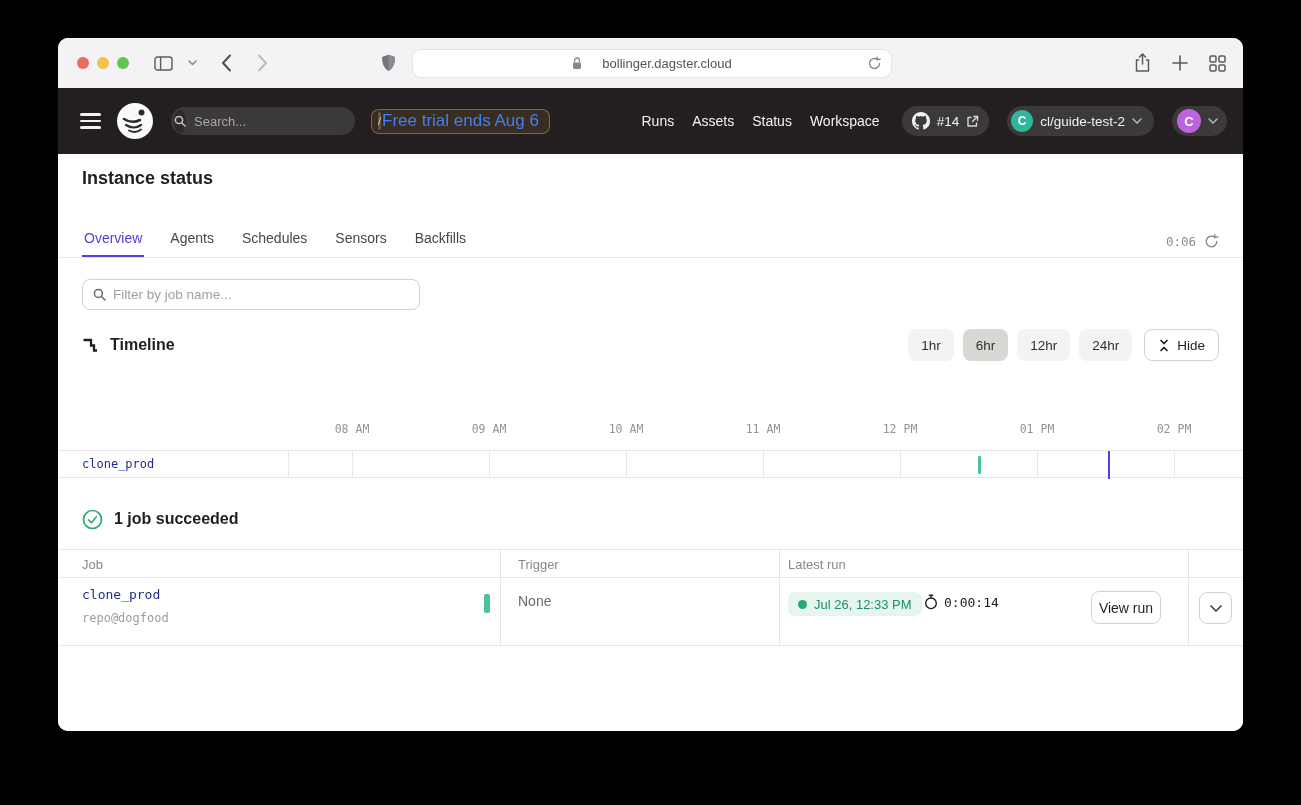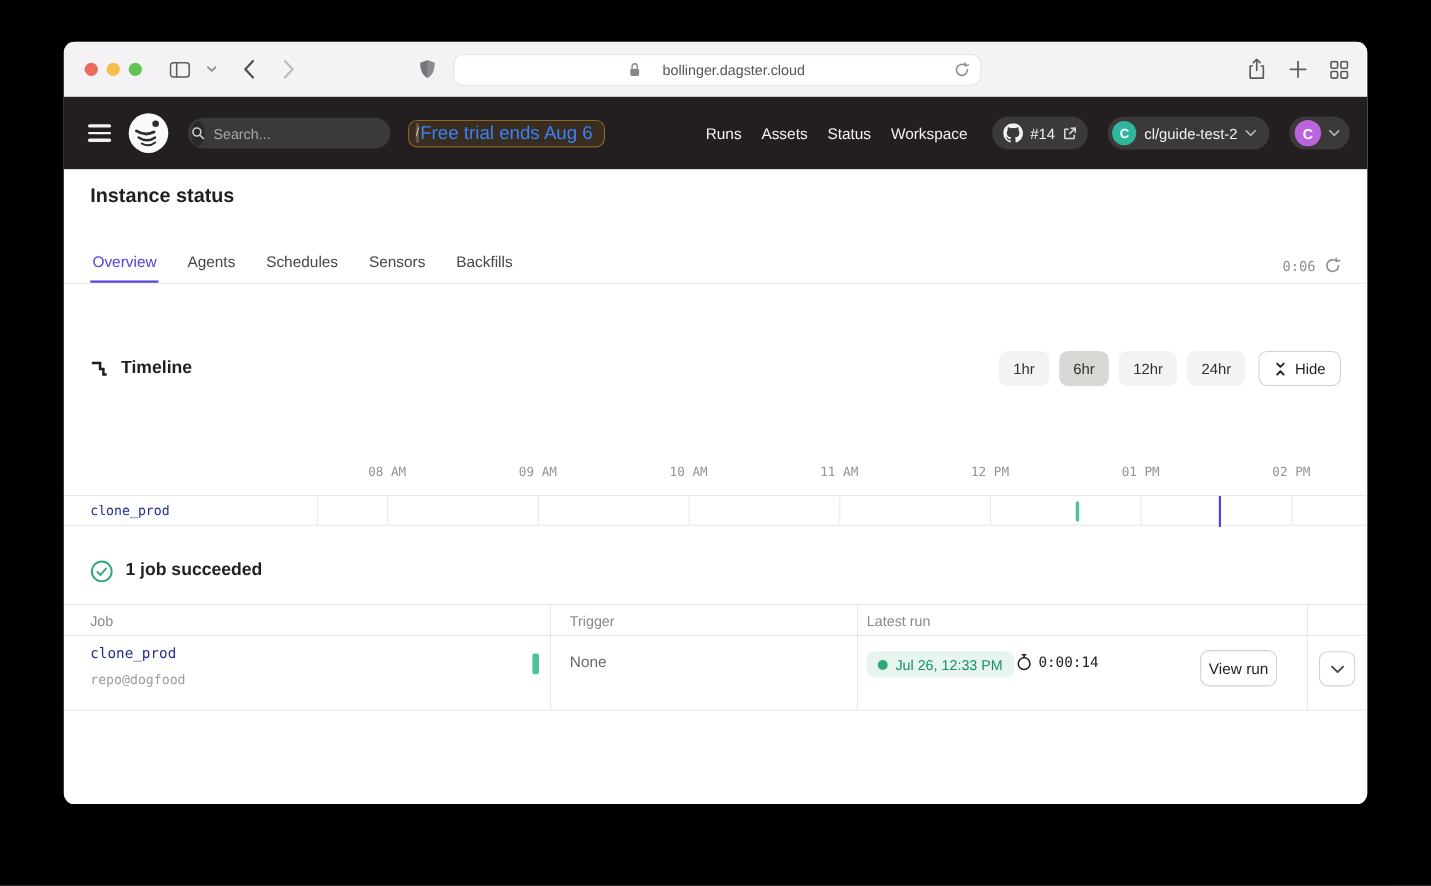--- a/index.html
+++ b/index.html
@@ -55,21 +55,21 @@
               display:flex; align-items:flex-end; padding:0 24px; }
   .tab { font-size:14px; font-weight:500; color:#4a4644; padding:0 2px 11px 2px; margin-right:24px; cursor:pointer; }
   .tab.active { color:#4f43dd; border-bottom:2px solid #4f43dd; padding-bottom:9px; }
   .refresh-group { margin-left:auto; display:flex; align-items:center; gap:8px; padding-bottom:8px; color:#8f8d90; }
   .refresh-count { font-family:"DejaVu Sans Mono", monospace; font-size:12.5px; }
   .filter-input { position:absolute; left:24px; top:125px; width:338px; height:31px; border:1px solid #d4d2cf;
                   border-radius:8px; display:flex; align-items:center; padding:0 10px; gap:7px; }
   .filter-input input { flex:1; border:none; outline:none; font-size:13.5px; color:#211e1f; font-family:"Liberation Sans",sans-serif; }
   .filter-input input::placeholder { color:#a3a19e; }
 
-  .tl-header { position:absolute; left:0; top:164px; width:100%; height:34px; display:flex; align-items:center; padding:0 24px;justify-content:flex-end; }
+  .tl-header { position:absolute; left:0; top:174px; width:100%; height:34px; display:flex; align-items:center; padding:0 24px;justify-content:flex-end; }
   .tl-title { font-size:16px; font-weight:600; color:#211e1f; margin-left:12px; }
   .tl-buttons { margin-left:auto; display:flex; align-items:center; gap:9px; }
   .range-btn { height:32px; padding:0 13px; border-radius:8px; background:#f4f3f1; color:#33302e; font-size:13.5px;
                display:flex; align-items:center; border:none; cursor:pointer; font-family:"Liberation Sans",sans-serif; }
   .range-btn.selected { background:#d9d7d4; }
   .hide-btn { height:32px; margin-left:3px; padding:0 13px; border-radius:8px; background:#fff; border:1px solid #d4d2cf;
               color:#211e1f; font-size:13.5px; display:flex; align-items:center; gap:7px; cursor:pointer; font-family:Liberation Sans, sans-serif; }
 
   .axis { position:absolute; left:0; top:268px; width:100%; height:16px; }
   .axis-tick { position:absolute; transform:translateX(-50%); font-family:"DejaVu Sans Mono", monospace;
@@ -270,20 +270,29 @@
           <span class="refresh-count">0:06</span>
           <span>
             <svg width="15" height="15" viewBox="0 0 15 15" fill="none" stroke="#8f8d90" stroke-width="1.5" stroke-linecap="round">
               <path d="M12.8 7.5 a5.3 5.3 0 1 1 -1.9 -4.1"></path>
                 <polyline points="10.6,0.8 11.3,3.5 14,2.9" stroke-width="1.4"></polyline>
             </svg>
           </span>
         </div>
       </div>
 
+      <div class="filter-input">
+        <span>
+          <svg width="13" height="13" viewBox="0 0 13 13" fill="none" stroke="#6b6966" stroke-width="1.5" stroke-linecap="round">
+              <circle cx="5.4" cy="5.4" r="4"></circle>
+              <line x1="8.7" y1="8.7" x2="12" y2="12"></line>
+            </svg>
+        </span>
+        <input placeholder="Filter by job name..." style="">
+      </div>
 
       <div class="tl-header">
         <span>
           <svg width="16" height="16" viewBox="0 0 16 16" fill="none" stroke="#211e1f" stroke-width="2.3">
               <path d="M1.5 3 H9 V8.5 H12 V13.5 H15"></path>
             </svg>
         </span>
         <span class="tl-title">Timeline</span>
         <div class="tl-buttons">
           <button class="range-btn">1hr</button>

